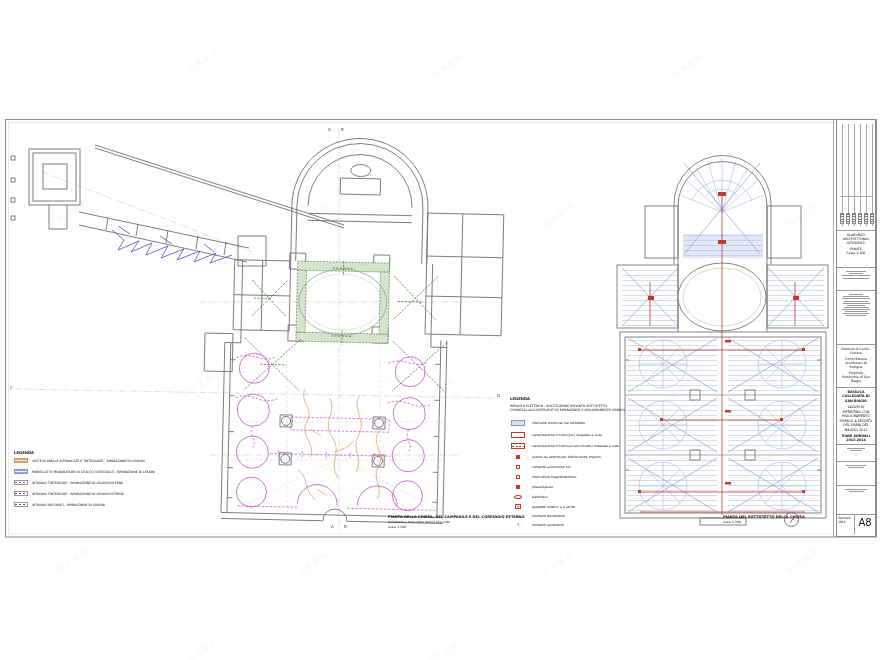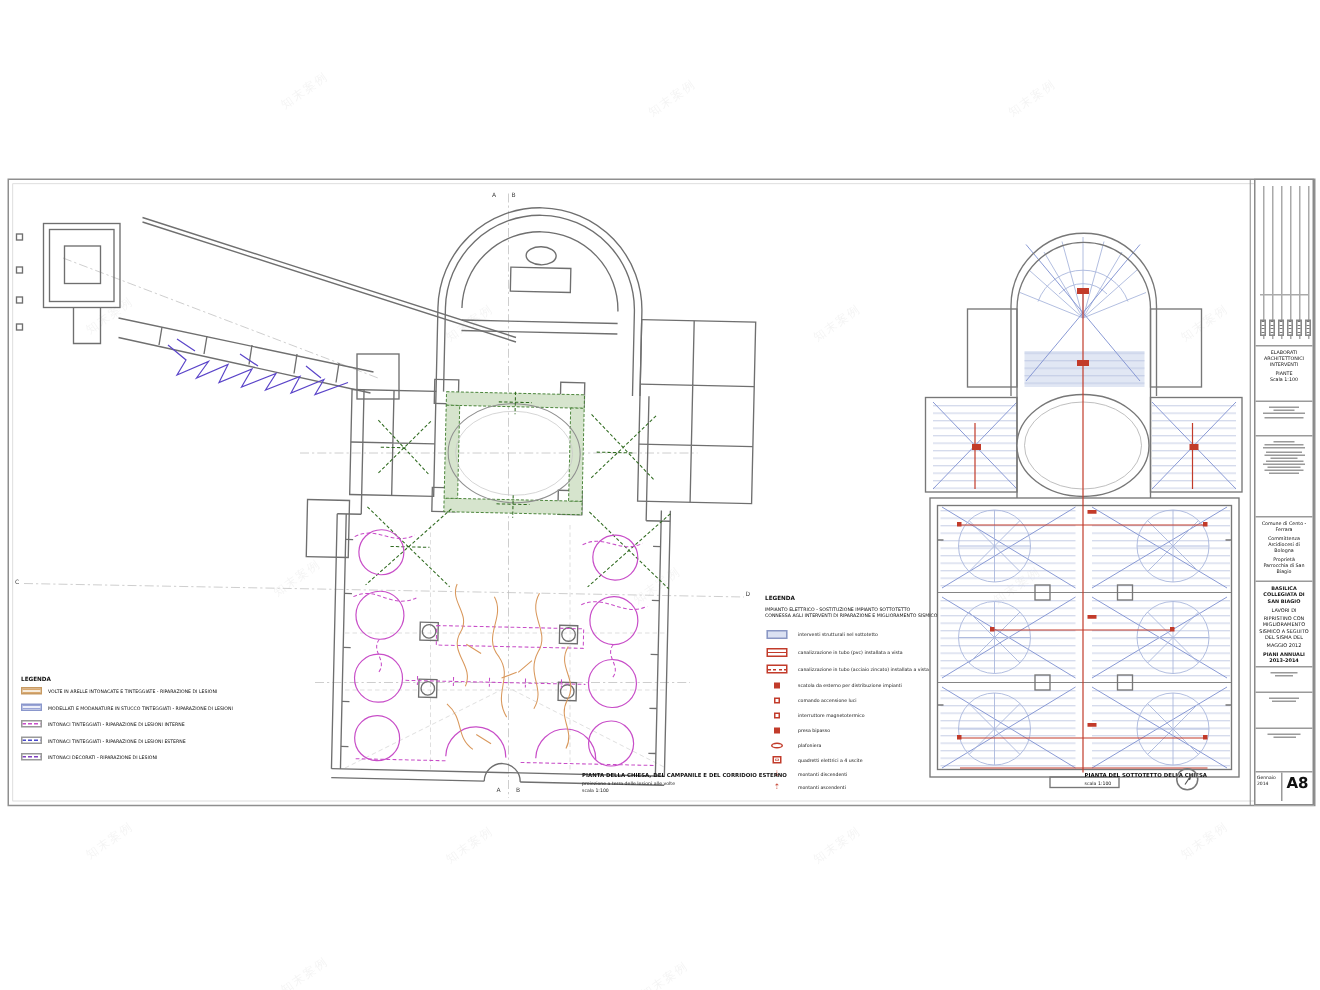--- a/index.html
+++ b/index.html
@@ -48,21 +48,21 @@
   .tb-rev .vl{position:absolute;top:4px;bottom:4px;width:0;border-left:0.5px solid #aaa;}
   .tb-rev .hl{position:absolute;left:3px;right:3px;height:0;border-top:0.5px solid #aaa;top:76px;}
   .tb-rev .rb{position:absolute;bottom:6px;width:4px;height:11px;border:0.5px solid #888;
      background:repeating-linear-gradient(180deg,#777 0 .8px,#fff .8px 2.4px);}
   .ml{height:0.8px;background:#9a9a9a;margin:1.3px auto;}
   .tb-big{font-size:3.3px;font-weight:bold;line-height:1.35;}
   .tb-date{font-size:3px;text-align:left;padding:1px;}
   .tb-code{font-size:10px;font-weight:500;text-align:center;line-height:16px;}
   .tb-bottom{display:flex;height:19px;}
   .tb-bottom .l{flex:1;border-right:0.6px solid #9a9a9a;}
-  .tb-bottom .r{flex:0 0 20px;font-weight:bold;}
+  .tb-bottom .r{flex:0 0 20px;}
   .north{position:absolute;left:784px;top:512px;width:15px;height:15px;border:0.7px solid #777;
     border-radius:50%;}
   .north svg{display:block;}
 </style>
 </head>
 <body>
 
 <div class="sheet">
 
   <span class="wm" style="left:185px;top:55px">知末案例</span>

